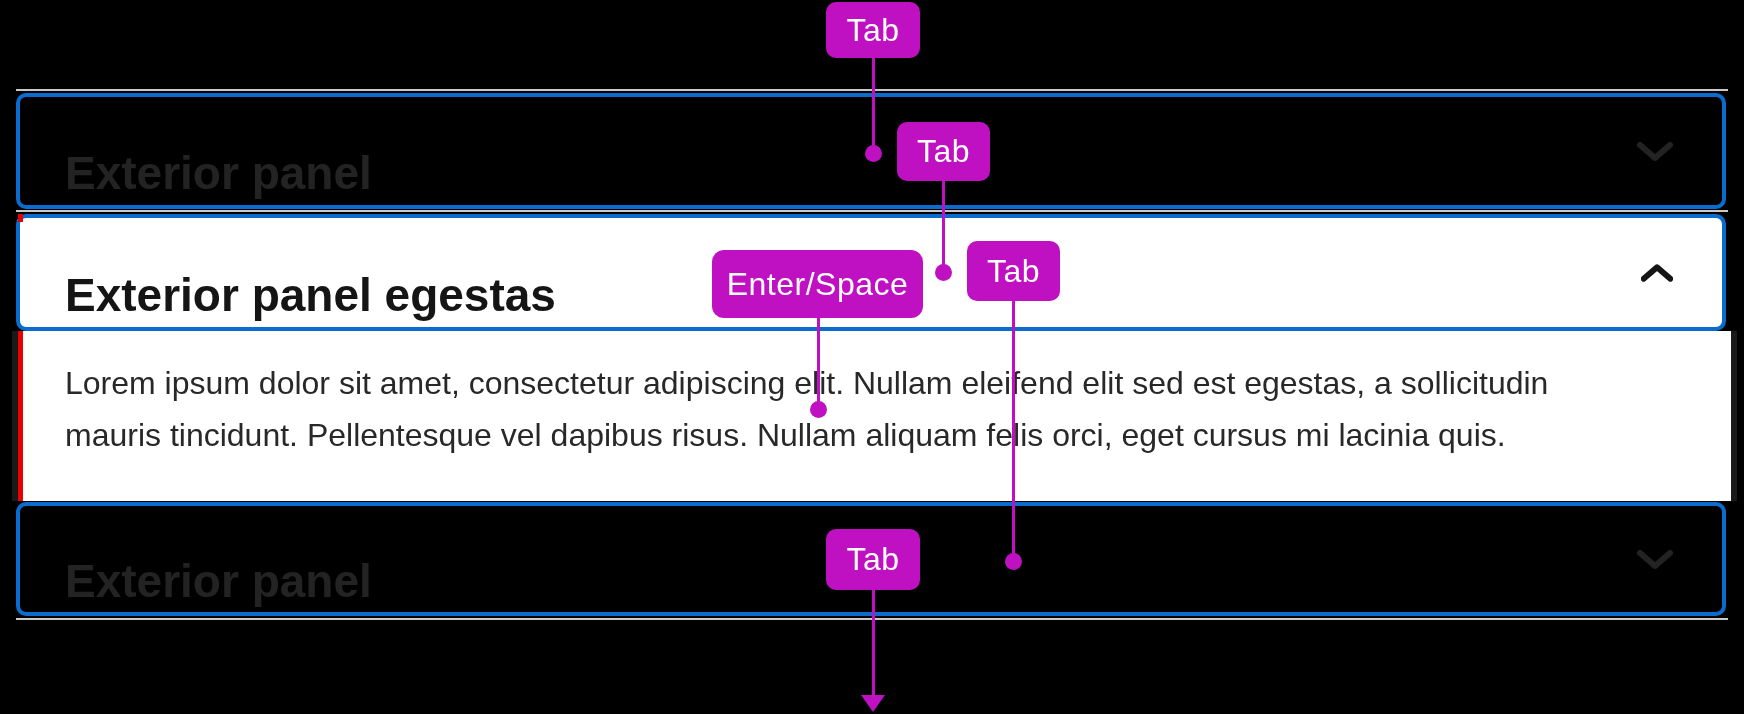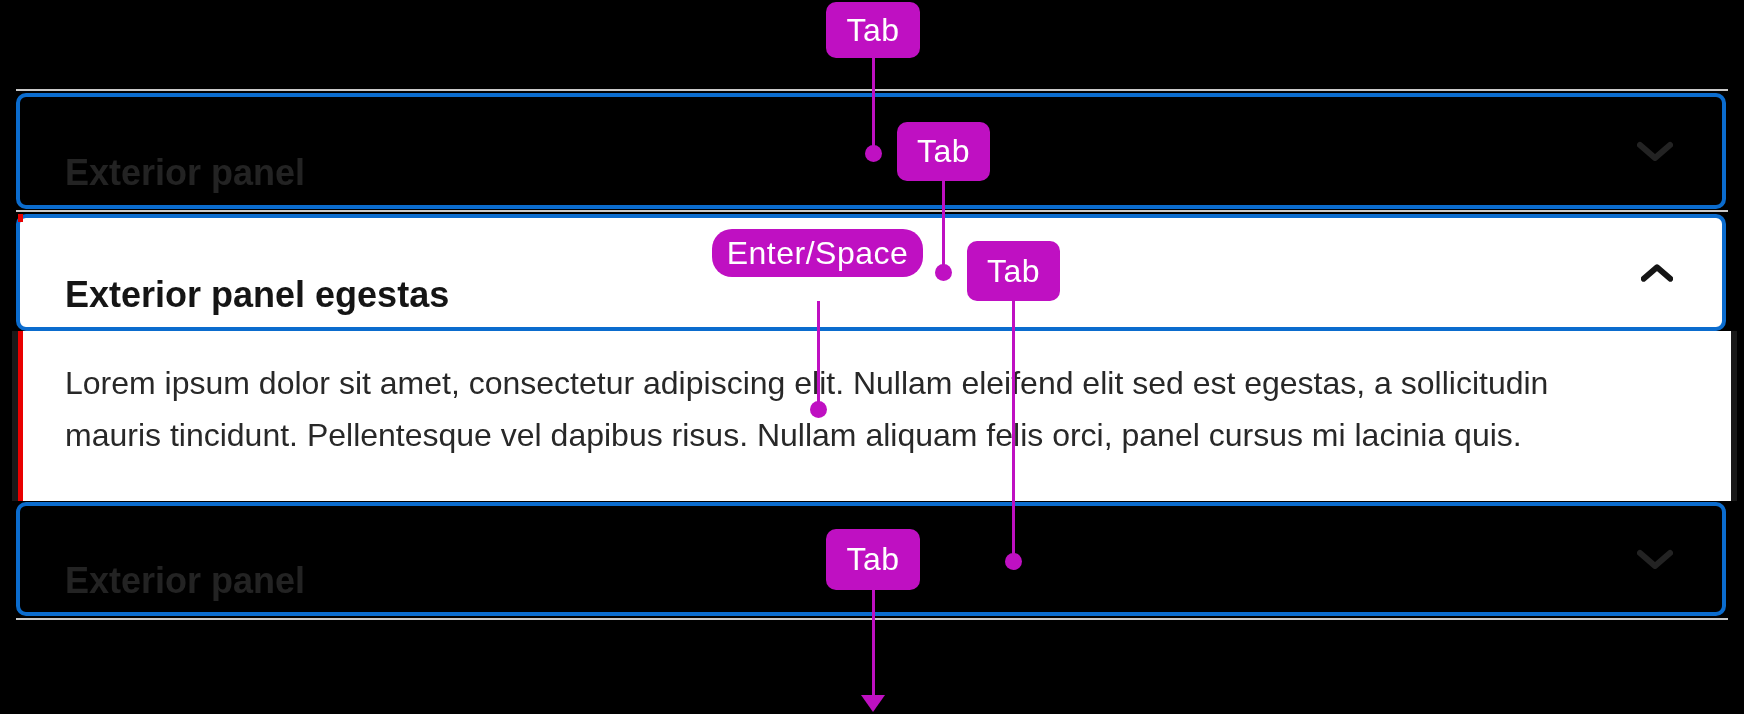--- a/index.html
+++ b/index.html
@@ -14,21 +14,21 @@
   
   .panel{
     left:16px;width:1710px;
     border:4px solid var(--focus-blue,#0b6cce);
     border-radius:10px;
     display:flex;align-items:center;justify-content:space-between;
     padding:0 49px 0 45px;z-index:2;
   }
   .panel.collapsed{background:var(--background,#000);color:var(--collapsed-text,#232323);}
   .panel.expanded-header{background:var(--panel-white,#fff);color:var(--expanded-text,#151515);z-index:3;}
-  .panel-title{font-size:36px;font-weight:700;white-space:nowrap;margin-top:44px;}
+  .panel-title{font-size:46px;font-weight:700;white-space:nowrap;margin-top:44px;}
   .chev{display:flex;align-items:center;}
 
   .red-sliver{left:18px;top:214px;width:5px;height:8px;background:var(--accent-red,#e90000);z-index:4;}
 
   .content{
     left:18px;top:331px;width:1713px;height:170px;
     background:var(--panel-white,#fff);
     border-left:5px solid var(--accent-red,#e90000);
     box-shadow:-6px 0 0 #191919,6px 0 0 #191919;
     padding:26px 0 0 42px;
@@ -47,21 +47,21 @@
 
   
   .badge{
     background:var(--annotation-magenta,#bf10c2);
     color:var(--badge-text,#fff);
     border-radius:10px;display:flex;align-items:center;justify-content:center;
     font-size:32px;letter-spacing:.5px;z-index:6;white-space:nowrap;
   }
   .b1{left:826px;top:2px;width:94px;height:56px;}
   .b2{left:897px;top:122px;width:93px;height:59px;}
-  .b3{left:712px;top:229px;width:211px;height:48px;border-radius:20px;}
+  .b3{left:712px;top:250px;width:211px;height:68px;border-radius:12px;}
   .b4{left:967px;top:241px;width:93px;height:60px;}
   .b5{left:826px;top:529px;width:94px;height:61px;}
 </style>
 </head>
 <body>
 
 <div class="canvas">
 
   <div class="abs hairline" style="top:89px"></div>
   <div class="abs hairline" style="top:210px"></div>
@@ -81,21 +81,21 @@
     <span class="chev">
       <svg width="32" height="20" viewBox="0 0 36 21">
         <path d="M3 17 L18 4 L33 17" fill="none" stroke="currentColor" stroke-width="6.5" stroke-linecap="round" stroke-linejoin="round"></path>
       </svg>
     </span>
   </div>
   <div class="abs red-sliver"></div>
 
   <div class="abs content">
     <div>Lorem ipsum dolor sit amet, consectetur adipiscing elit. Nullam eleifend elit sed est egestas, a sollicitudin</div>
-    <div>mauris tincidunt. Pellentesque vel dapibus risus. Nullam aliquam felis orci, panel cursus mi lacinia quis.</div>
+    <div>mauris tincidunt. Pellentesque vel dapibus risus. Nullam aliquam felis orci, eget cursus mi lacinia quis.</div>
   </div>
 
   <div class="abs panel collapsed" style="top:502px;height:114px">
     <span class="panel-title">Exterior panel</span>
     <span class="chev">
       <svg width="36" height="21" viewBox="0 0 36 21">
         <path d="M3 4 L18 17 L33 4" fill="none" stroke="currentColor" stroke-width="6" stroke-linecap="round" stroke-linejoin="round"></path>
       </svg>
     </span>
   </div>

